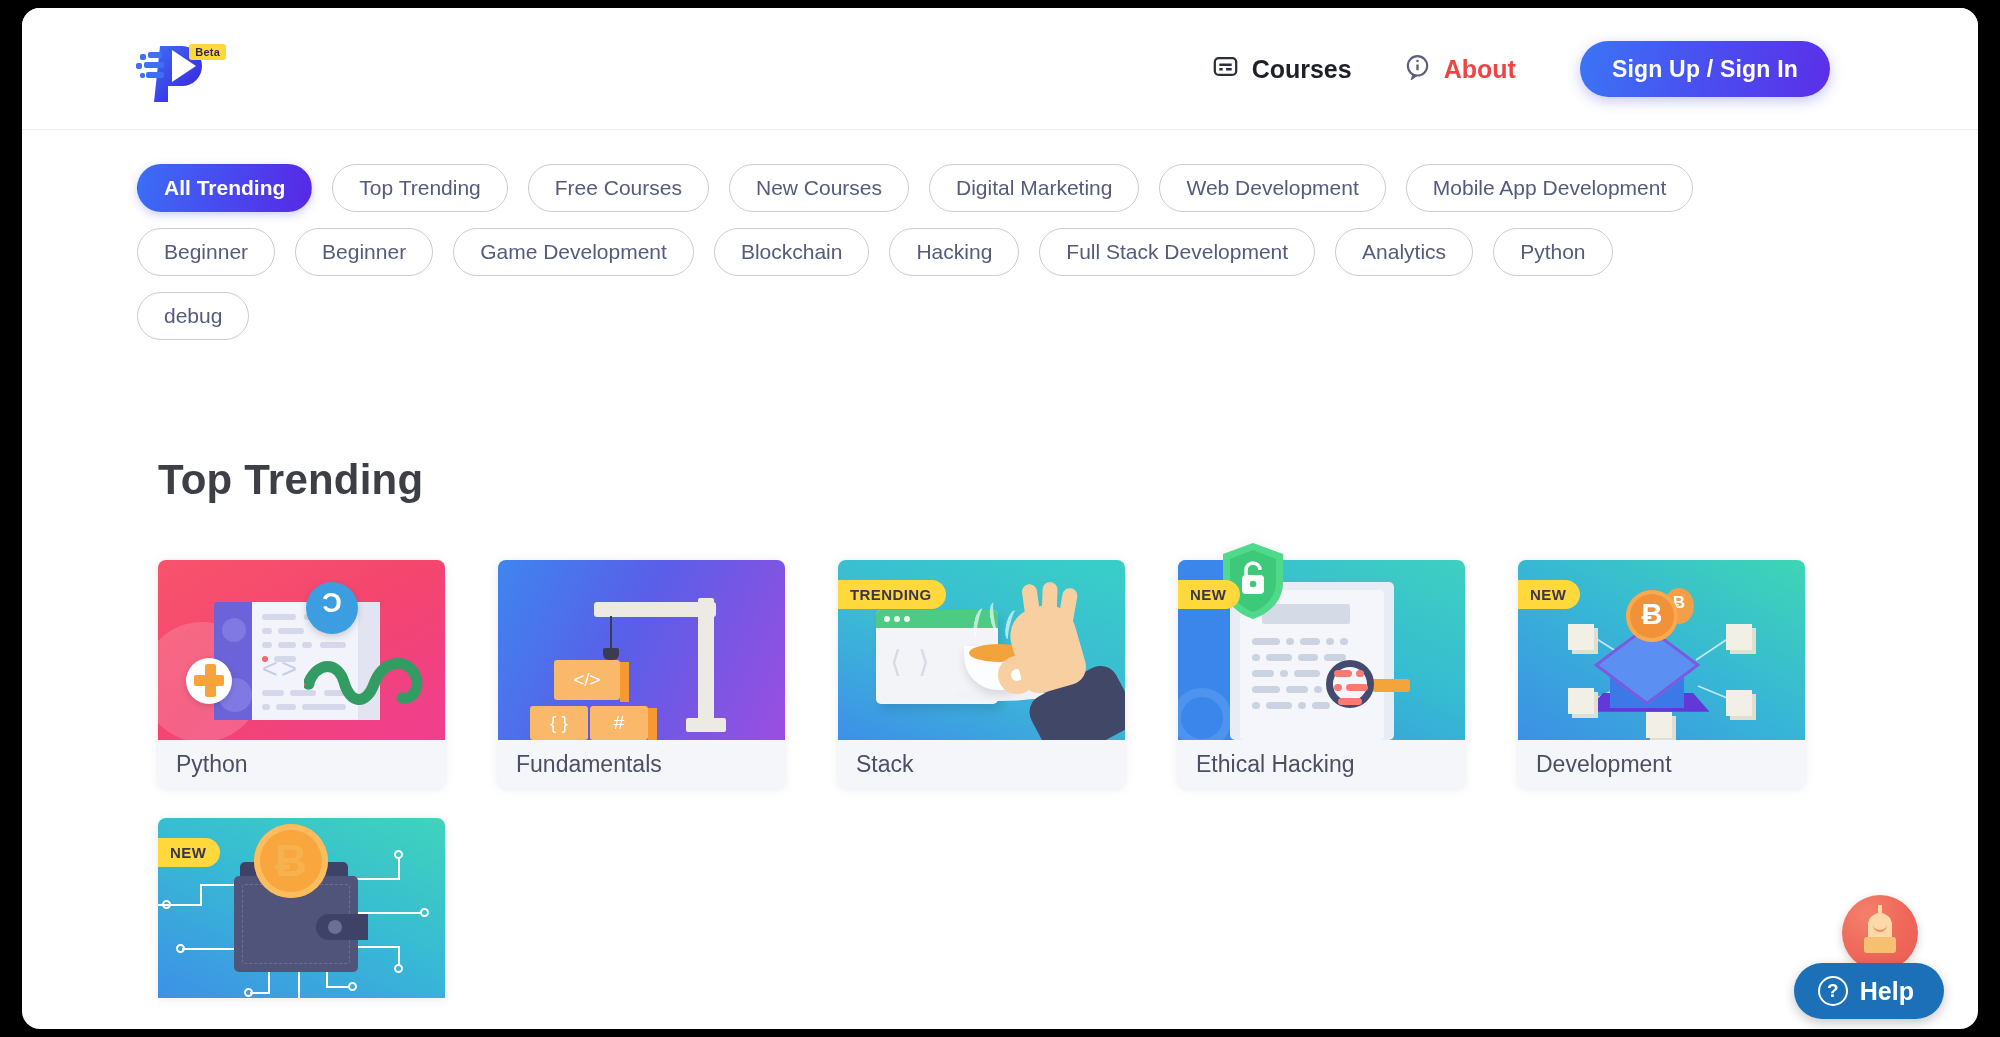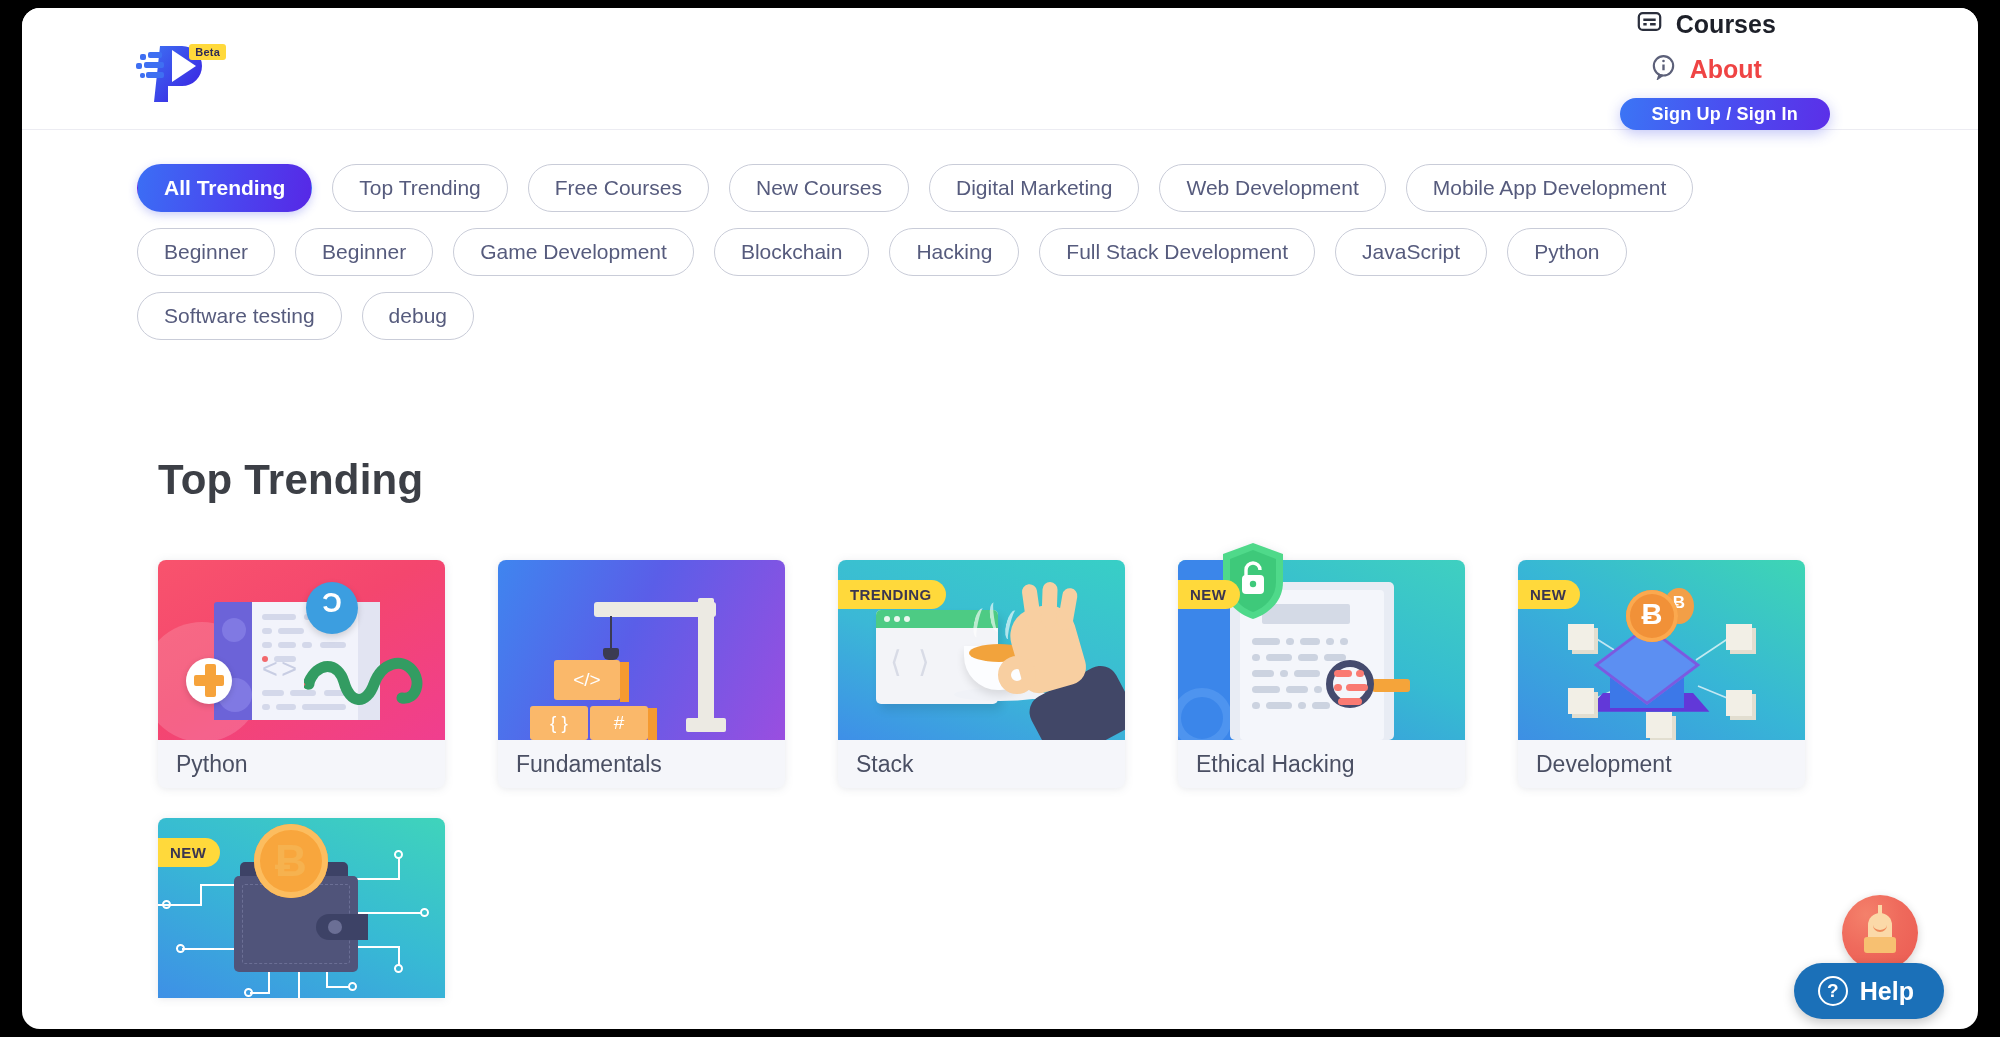--- a/index.html
+++ b/index.html
@@ -58,22 +58,21 @@
     z-index: 4;
   }
 
   #primary-nav {
     position: absolute;
     right: 148px;
     top: 0;
     height: 122px;
     display: flex;
     align-items: center;
-    gap: 12px;
-    flex-direction: column;
+    gap: 0px;
   }
 
   .nav-link {
     display: flex;
     align-items: center;
     gap: 13px;
     font-size: 25px;
     cursor: pointer;
     padding: 0 26px;
     white-space: nowrap;
@@ -82,21 +81,21 @@
   .nav-link.is-muted  { color: #ef4444; font-weight: bold; }
 
   #signin-button {
     margin-left: 38px;
     height: 56px;
     padding: 0 32px;
     border: none;
     border-radius: 28px;
     background: linear-gradient(100deg, #3b75f5 0%, #4a4ef0 50%, #5b2fe8 100%);
     color: #ffffff;
-    font-size: 18px;
+    font-size: 23px;
     font-weight: bold;
     font-family: "Liberation Sans", sans-serif;
     cursor: pointer;
     letter-spacing: .2px;
     box-shadow: 0 4px 14px rgba(70,80,230,.32);
   }
 
   
   #filter-section {
     position: absolute;
@@ -409,23 +408,22 @@
         <button class="filter-pill">New Courses</button>
         <button class="filter-pill">Digital Marketing</button>
         <button class="filter-pill">Web Development</button>
         <button class="filter-pill">Mobile App Development</button>
         <button class="filter-pill">Beginner</button>
         <button class="filter-pill">Beginner</button>
         <button class="filter-pill">Game Development</button>
         <button class="filter-pill">Blockchain</button>
         <button class="filter-pill">Hacking</button>
         <button class="filter-pill">Full Stack Development</button>
-        <button class="filter-pill">JavaScript</button>
+        <button class="filter-pill">Analytics</button>
         <button class="filter-pill">Python</button>
-        <button class="filter-pill">Software testing</button>
         <button class="filter-pill">debug</button>
       </div>
   </section>
 
   <h2 id="section-title">Top Trending</h2>
 
   <div id="course-grid">
 
     <div class="course-card">
       <div class="card-thumb bg-python">

